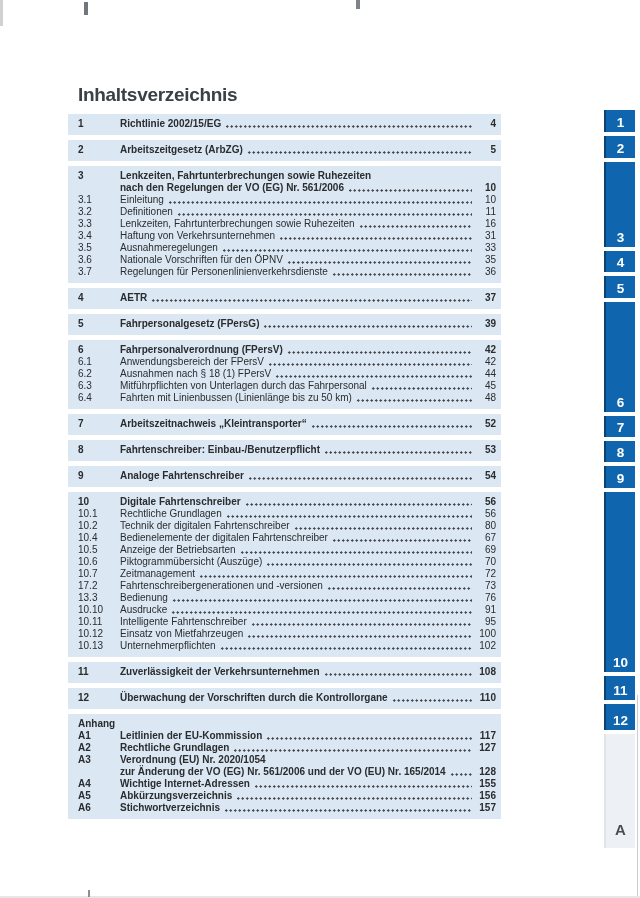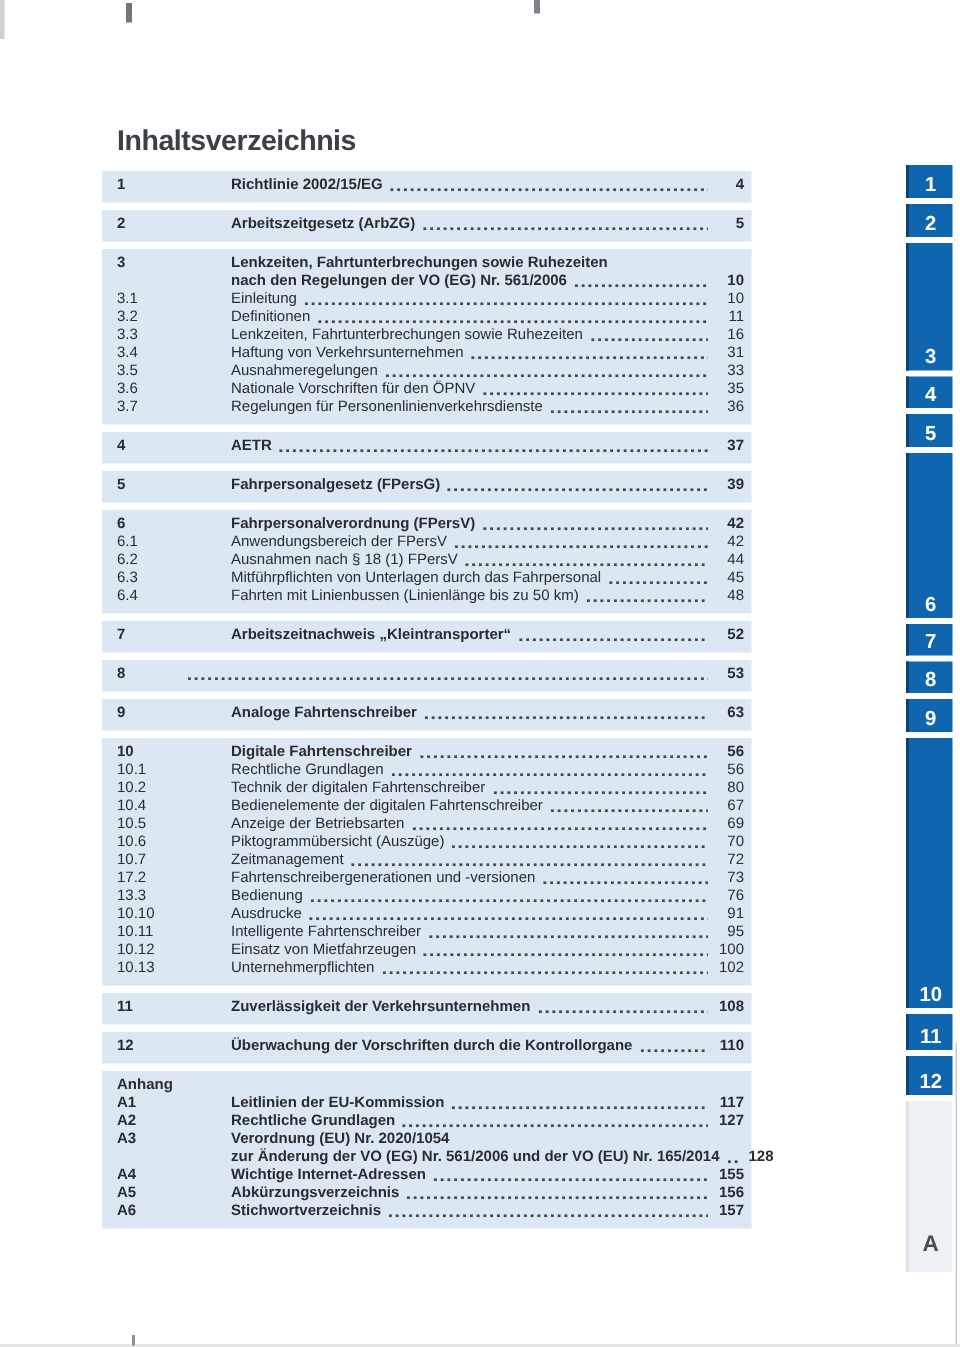--- a/index.html
+++ b/index.html
@@ -15,21 +15,21 @@
     font-size:19px; font-weight:bold; color:#3a4046;
     margin:0 0 8px 10px; letter-spacing:-0.3px;
   }
   .group { background:#dbe7f3; padding:4px 0 5px 0; margin-bottom:5px; }
   .row {
     display:flex; font-size:10px; line-height:12px; color:#2a2c2e;
     padding:0 5px 0 10px; white-space:nowrap;
   }
   .row.bold { font-weight:bold; }
   .num { width:42px; flex:none; }
-  .ttl { flex:none;margin-left:34px; }
+  .ttl { flex:none; }
   .leader {
     flex:1 1 auto; align-self:flex-end; height:3px; min-width:8px;
     margin:0 2px 2px 4px;
     background-image:radial-gradient(circle, #45484c 1px, rgba(0,0,0,0) 1.2px);
     background-size:4.5px 3px; background-repeat:repeat-x; background-position:0 55%;
   }
   .pg { flex:none; min-width:22px; text-align:right; }
   .tabs { position:absolute; left:604px; top:110px; width:31px; }
   .tab {
     background:#1066ae; border-left:2px solid #0d4270; margin-bottom:4px;
@@ -174,30 +174,31 @@
         <div class="row bold">
           <span class="num">7</span>
           <span class="ttl">Arbeitszeitnachweis „Kleintransporter“</span>
           <span class="leader"></span>
           <span class="pg">52</span>
         </div>
       </div>
       <div class="group">
         <div class="row bold">
           <span class="num">8</span>
+          <span class="ttl">Fahrtenschreiber: Einbau-/Benutzerpflicht</span>
           <span class="leader"></span>
           <span class="pg">53</span>
         </div>
       </div>
       <div class="group">
         <div class="row bold">
           <span class="num">9</span>
           <span class="ttl">Analoge Fahrtenschreiber</span>
           <span class="leader"></span>
-          <span class="pg">63</span>
+          <span class="pg">54</span>
         </div>
       </div>
       <div class="group">
         <div class="row bold">
           <span class="num">10</span>
           <span class="ttl">Digitale Fahrtenschreiber</span>
           <span class="leader"></span>
           <span class="pg">56</span>
         </div>
         <div class="row">

